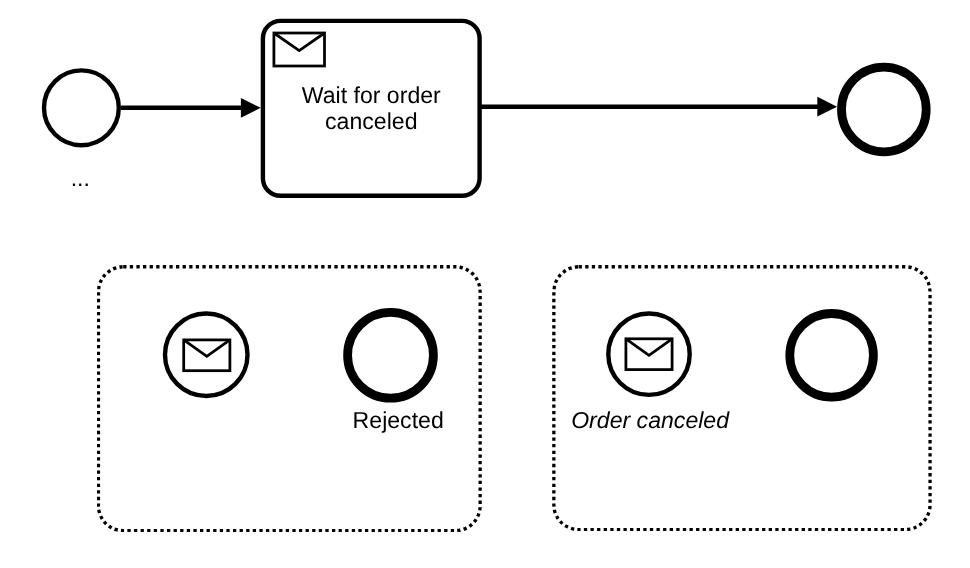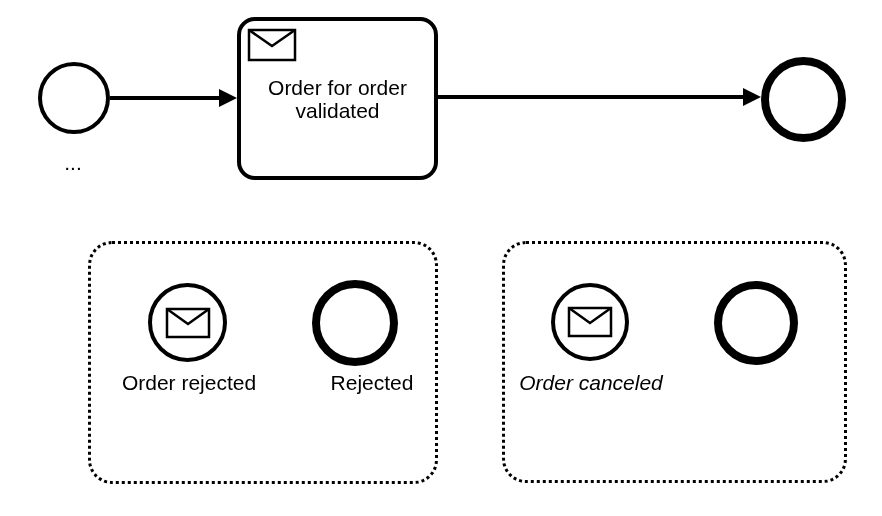--- a/index.html
+++ b/index.html
@@ -114,39 +114,38 @@
   <div class="event start-event" style="left:38px; top:62px; width:72px; height:72px;"></div>
   <div class="diagram-label" style="left:73px; top:152px;">...</div>
 
   <div class="task">
     <span class="task-icon">
       <svg class="msg-svg" width="50" height="34" viewBox="0 0 50 34" xmlns="http://www.w3.org/2000/svg">
         <rect x="2" y="2" width="46" height="30" fill="#fff" stroke="#000" stroke-width="2.5"></rect>
         <polyline points="2,2 25,18 48,2" fill="none" stroke="#000" stroke-width="2.5"></polyline>
       </svg>
     </span>
-    <div class="task-label">Order for order validated</div>
+    <div class="task-label">Wait for order canceled</div>
   </div>
 
   <div class="event end-event" style="left:761px; top:57px; width:85px; height:85px;"></div>
 
   <div class="group" id="group-rejected"></div>
 
   <div class="event start-event" style="left:148px; top:283px; width:79px; height:79px;">
     <span>
       <svg class="msg-svg" width="46" height="32" viewBox="0 0 46 32" xmlns="http://www.w3.org/2000/svg">
         <rect x="2" y="2" width="42" height="28" fill="#fff" stroke="#000" stroke-width="2.5"></rect>
         <polyline points="2,2 23,17 44,2" fill="none" stroke="#000" stroke-width="2.5"></polyline>
       </svg>
     </span>
   </div>
-  <div class="diagram-label" style="left:189px; top:372px;">Order rejected</div>
 
   <div class="event end-event" style="left:312px; top:280px; width:86px; height:86px;"></div>
-  <div class="diagram-label" style="left:372px; top:372px;">Rejected</div>
+  <div class="diagram-label" style="left:362px; top:372px;">Rejected</div>
 
   <div class="group" id="group-canceled"></div>
 
   <div class="event start-event" style="left:551px; top:283px; width:78px; height:78px;">
     <span>
       <svg class="msg-svg" width="46" height="32" viewBox="0 0 46 32" xmlns="http://www.w3.org/2000/svg">
         <rect x="2" y="2" width="42" height="28" fill="#fff" stroke="#000" stroke-width="2.5"></rect>
         <polyline points="2,2 23,17 44,2" fill="none" stroke="#000" stroke-width="2.5"></polyline>
       </svg>
     </span>

